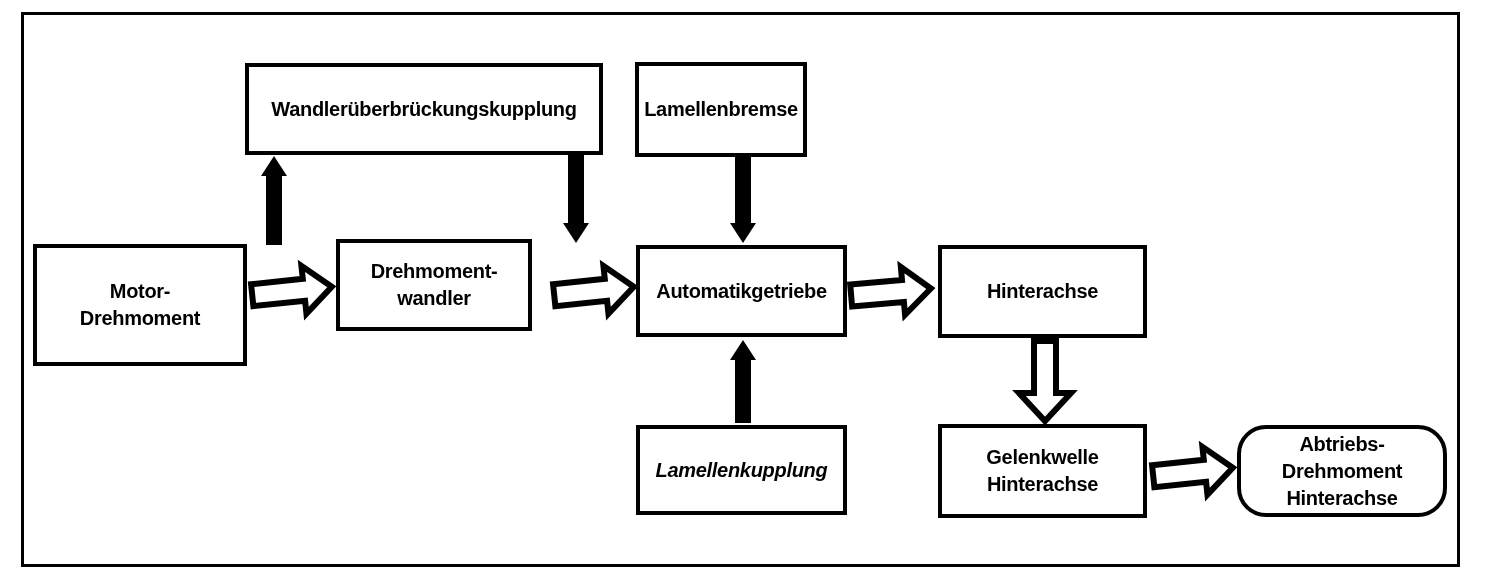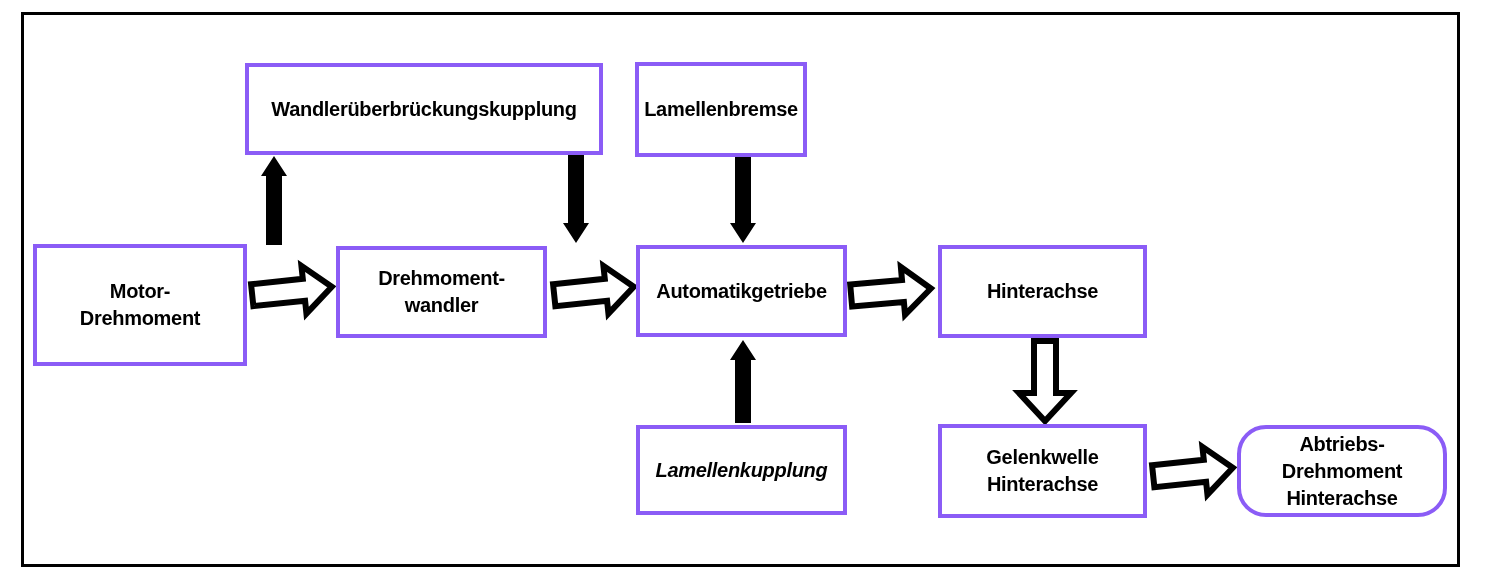--- a/index.html
+++ b/index.html
@@ -23,40 +23,40 @@
     top: 12px;
     width: 1439px;
     height: 555px;
     border: 3px solid #000000;
     box-sizing: border-box;
     background: #ffffff;
   }
   .node {
     position: absolute;
     box-sizing: border-box;
-    border: 4px solid #8b5cf6;
+    border: 4px solid #000000;
     background: #ffffff;
     display: flex;
     flex-direction: column;
     align-items: center;
     justify-content: center;
     text-align: center;
     font-weight: bold;
     font-size: 20px;
     line-height: 27px;
     letter-spacing: -0.3px;
     color: #000000;
     z-index: 2;
   }
   .node .line { display: block; white-space: nowrap; }
 
   #node-motor             { left: 33px;   top: 244px; width: 214px; height: 122px; }
   #node-wuek              { left: 245px;  top: 63px;  width: 358px; height: 92px; }
   #node-lamellenbremse    { left: 635px;  top: 62px;  width: 172px; height: 95px; }
-  #node-drehmomentwandler { left: 336px;  top: 246px; width: 211px; height: 92px; }
+  #node-drehmomentwandler { left: 336px;  top: 239px; width: 196px; height: 92px; }
   #node-automatikgetriebe { left: 636px;  top: 245px; width: 211px; height: 92px; }
   #node-gelenkwelle       { left: 938px;  top: 245px; width: 209px; height: 93px; }
   #node-lamellenkupplung  { left: 636px;  top: 425px; width: 211px; height: 90px; font-style: italic; }
   #node-differenzial      { left: 938px;  top: 424px; width: 209px; height: 94px; }
   #node-abtrieb           { left: 1237px; top: 425px; width: 210px; height: 92px; border-radius: 29px; }
 
   #arrow-layer {
     position: absolute;
     left: 0;
     top: 0;

